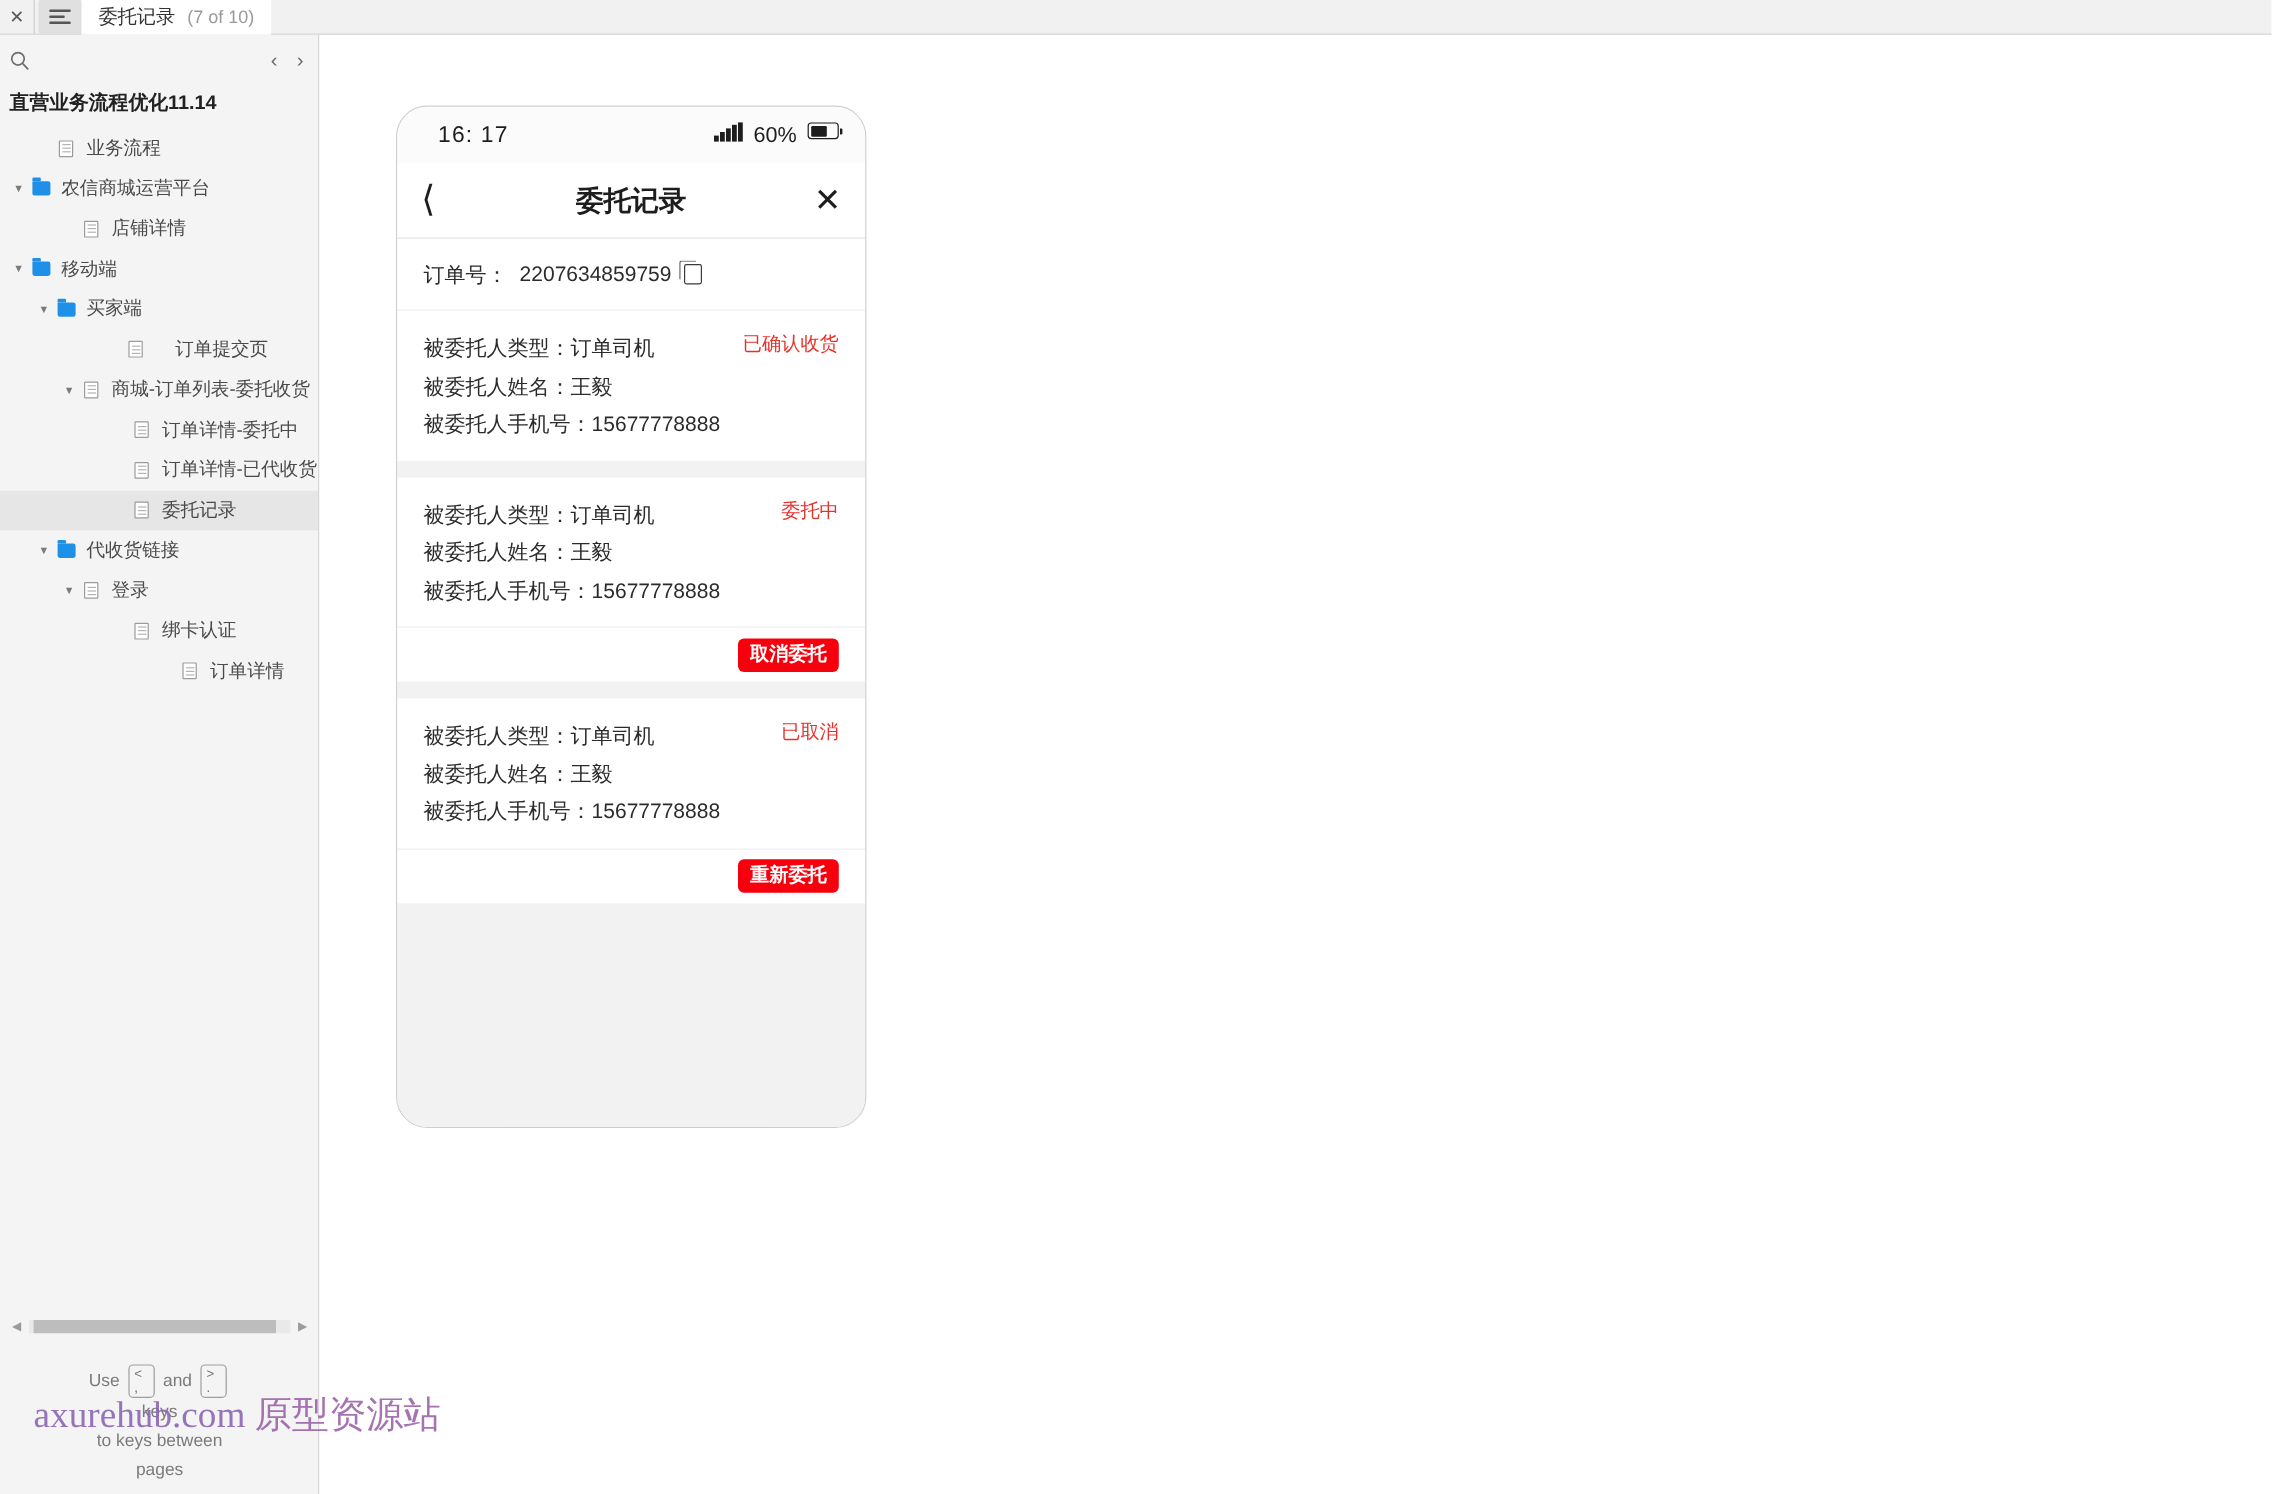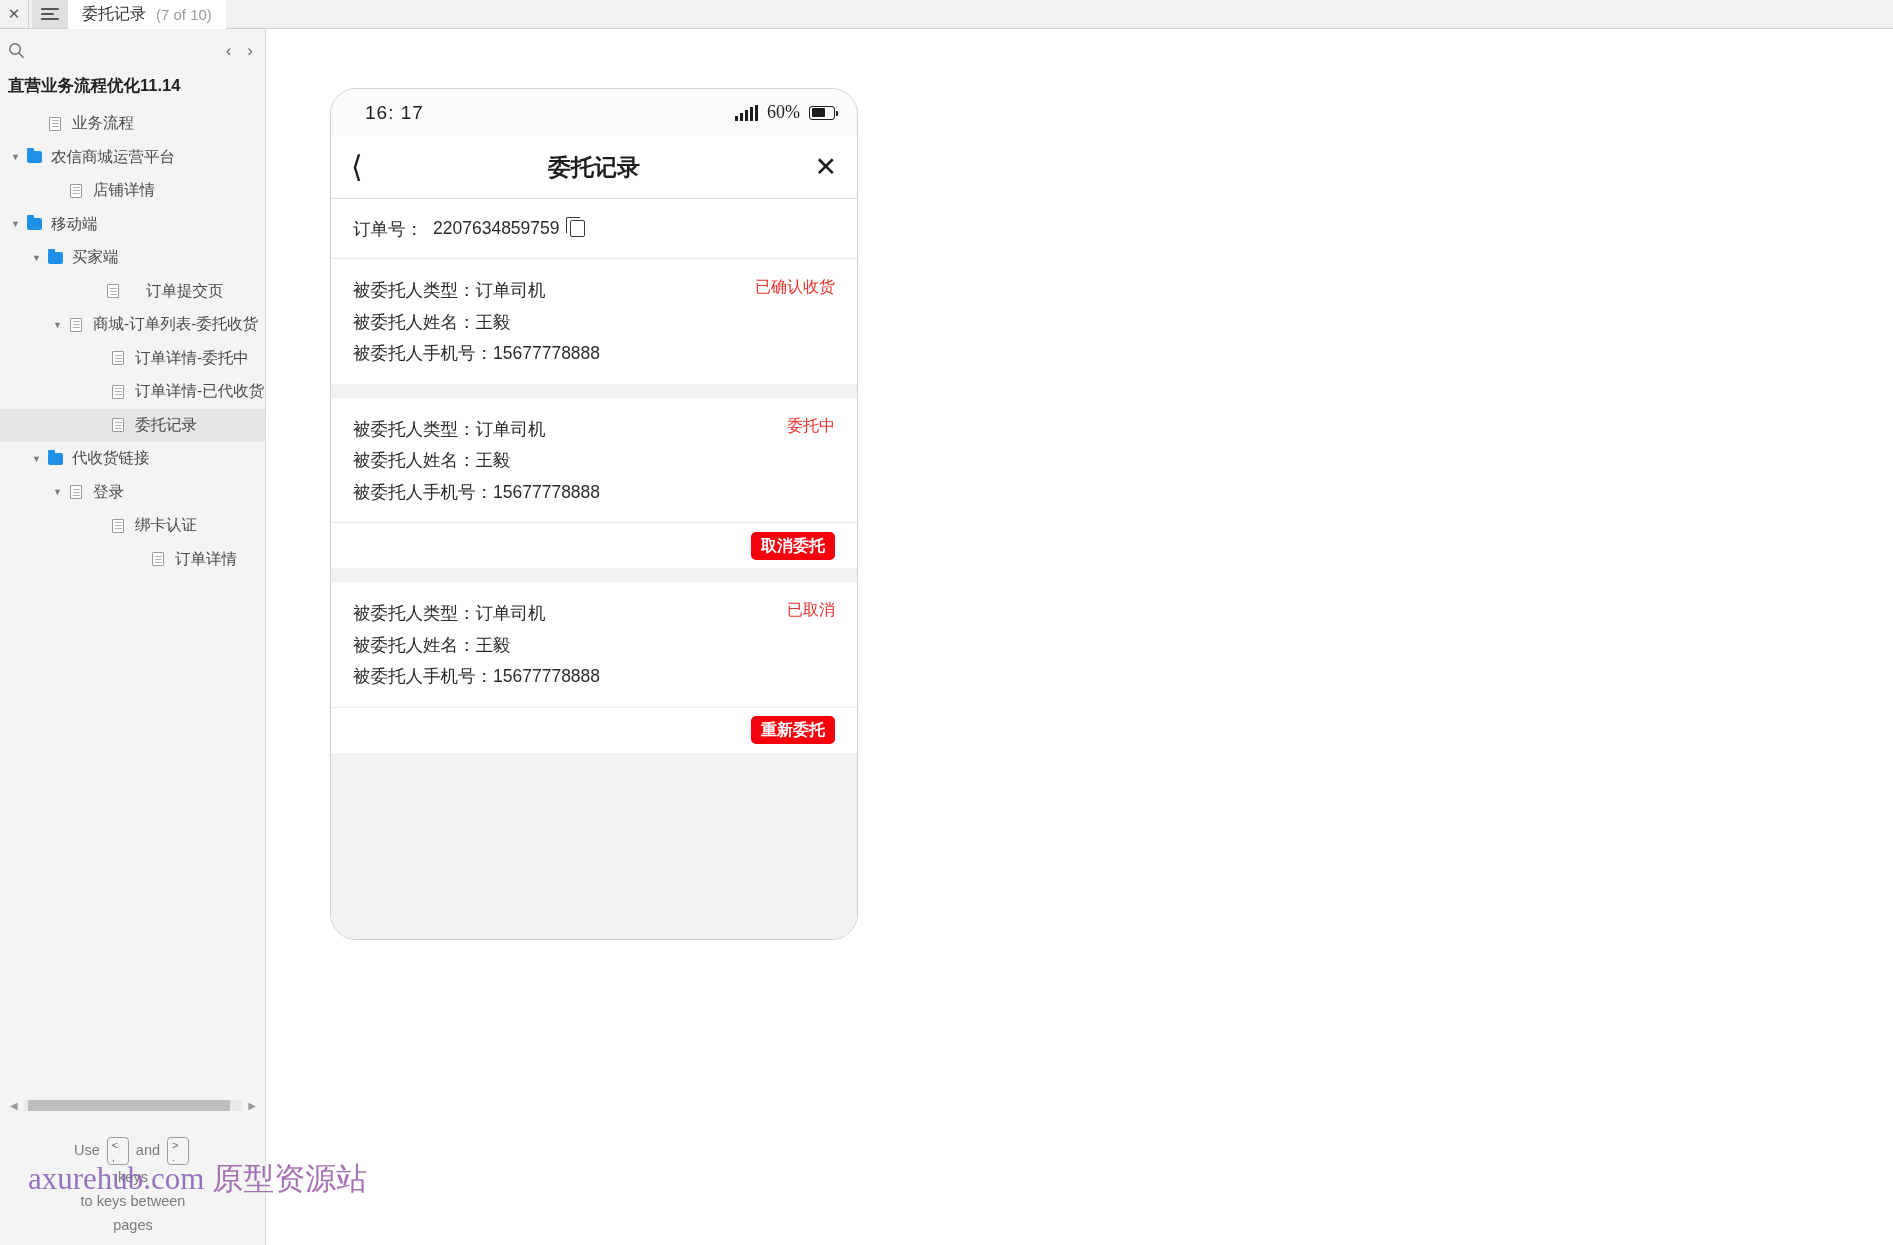--- a/index.html
+++ b/index.html
@@ -103,30 +103,30 @@
     text-align: left; color: #6f6f6f; vertical-align: middle;
   }
   .keycap span { display:block; }
 
   
   .canvas {
     position: absolute; left: 267px; top: 29px; width: 1626px; height: 1216px;
     background: #ffffff;
   }
   .phone {
-    position: absolute; left: 63px; top: 59px; width: 528px; height: 852px;
+    position: absolute; left: 63px; top: 59px; width: 392px; height: 852px;
     background: #fbfbfb; border: 1.5px solid #cfcfcf; border-radius: 26px;
     overflow: hidden;
   }
   .statusbar {
     height: 47px; display: flex; align-items: center; justify-content: space-between;
     padding: 0 22px 0 34px; background: #fbfbfb;
   }
   .st-time { font-size: 19px; color: #1d1d1d; letter-spacing: 1px; }
-  .st-right { display: flex; align-items: center; gap: 9px; font-family: Liberation Serif, serif; }
+  .st-right { display: flex; align-items: flex-start; gap: 9px; }
   .bars { display: flex; align-items: flex-end; gap: 1.5px; height: 16px; }
   .bars i { width: 3.5px; background: #1d1d1d; display: block; }
   .bars i:nth-child(1){height:5px;} .bars i:nth-child(2){height:8px;}
   .bars i:nth-child(3){height:11px;} .bars i:nth-child(4){height:14px;}
   .bars i:nth-child(5){height:16px;}
   .st-batt-pct { font-size: 18px; color: #1d1d1d; }
   .batt {
     width: 26px; height: 14px; border: 1.8px solid #1d1d1d; border-radius: 3px;
     position: relative; display:flex; align-items:center; padding:1.5px;
   }

